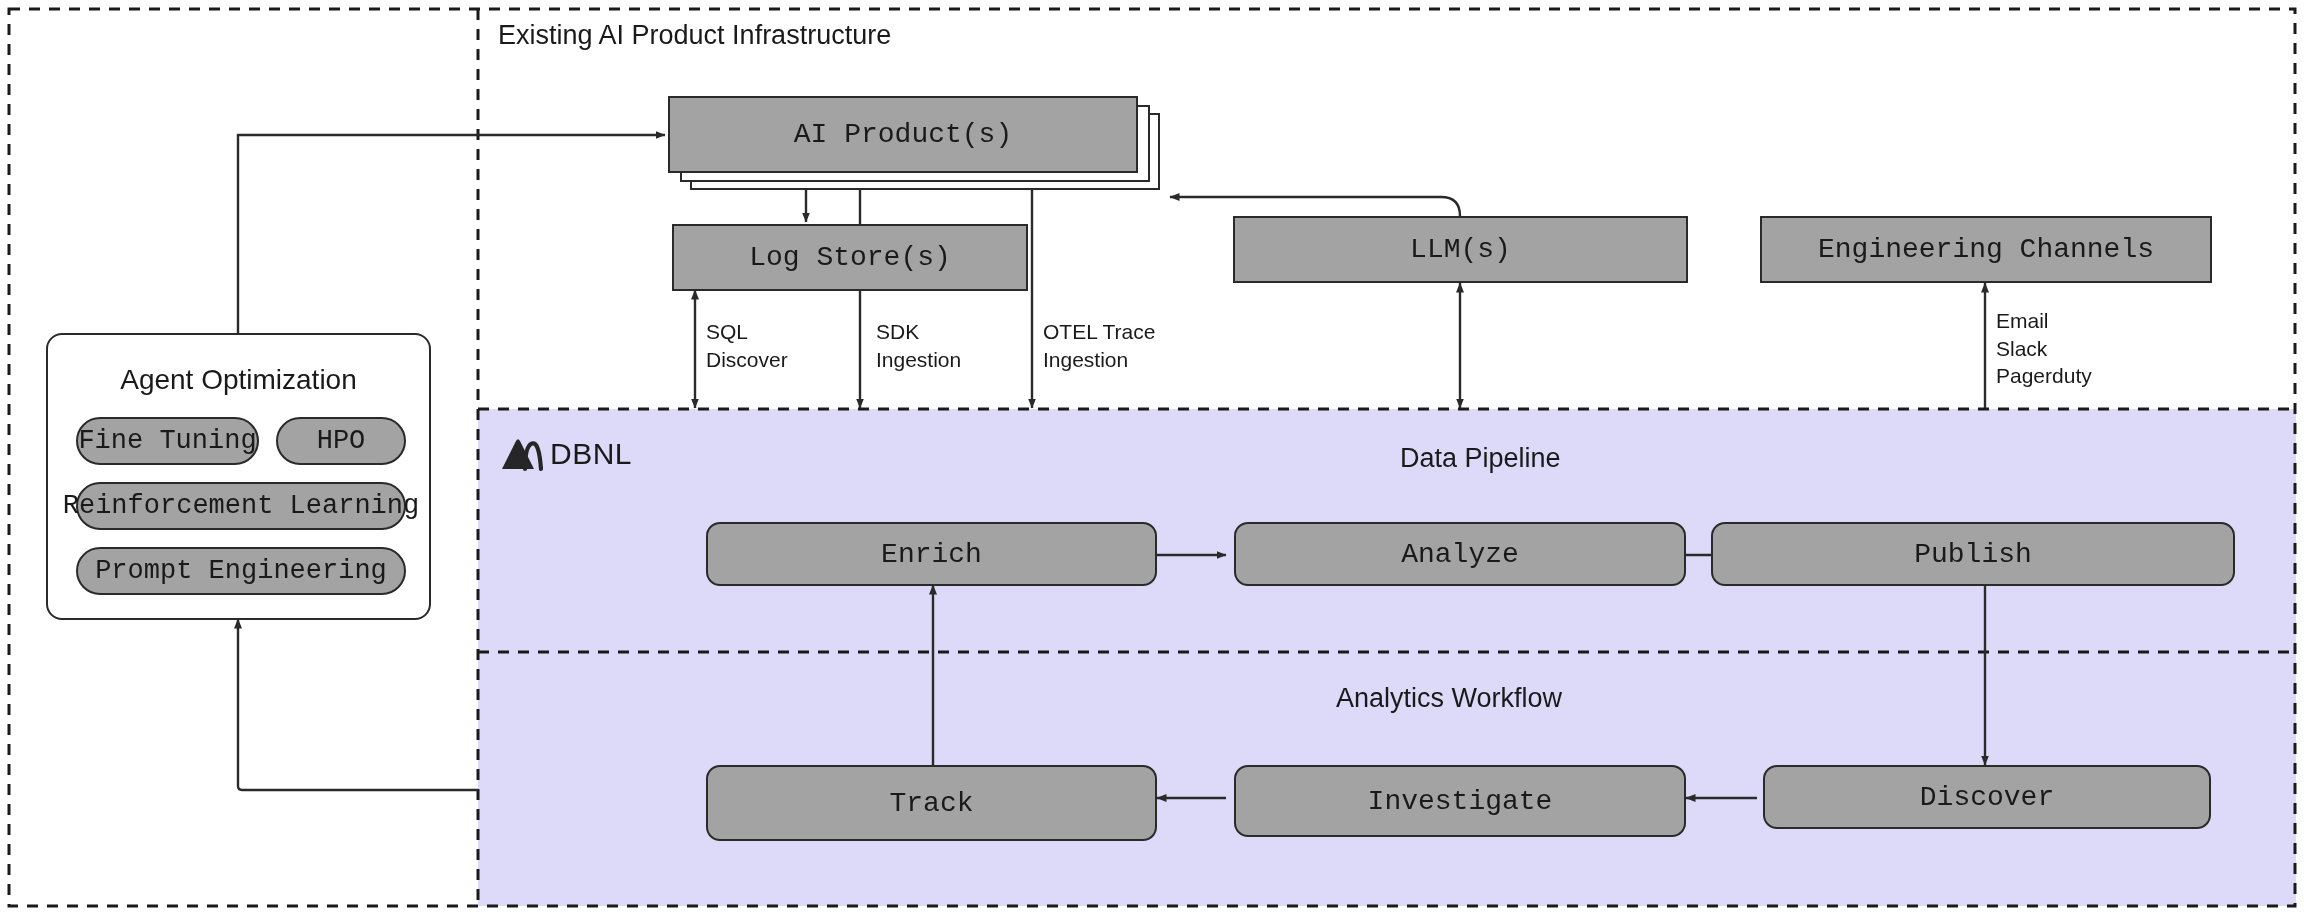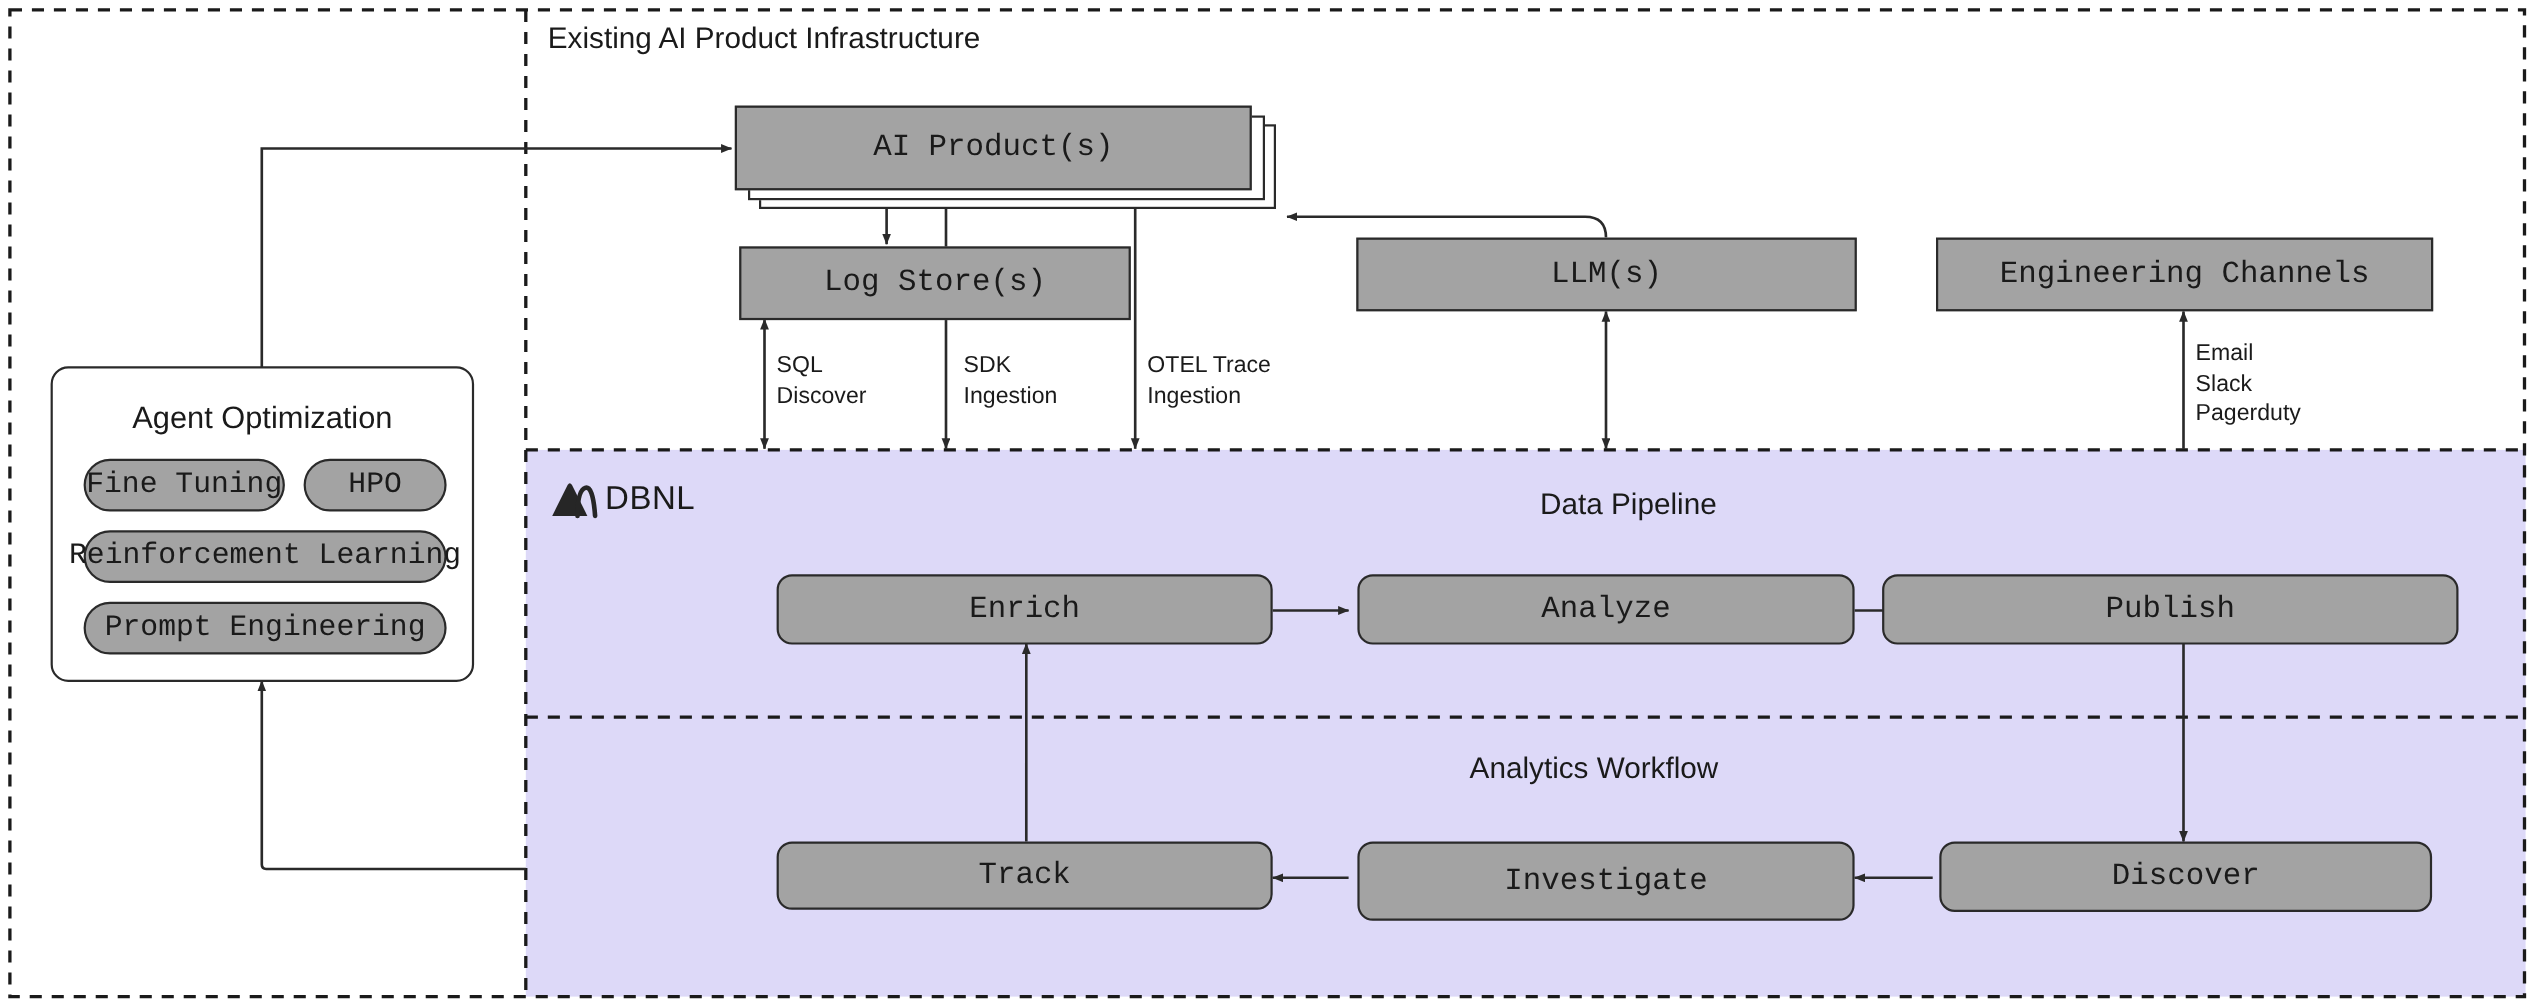--- a/index.html
+++ b/index.html
@@ -195,19 +195,19 @@
 
     <div class="node pill" style="left:28px; top:212px; width:330px; height:48px;">Prompt Engineering</div>
   </div>
 
   <div class="node rounded" style="left:706px; top:522px; width:451px; height:64px;">Enrich</div>
 
   <div class="node rounded" style="left:1234px; top:522px; width:452px; height:64px;">Analyze</div>
 
   <div class="node rounded" style="left:1671px; top:522px; width:524px; height:64px;margin-left:40px;">Publish</div>
 
-  <div class="node rounded" style="left:706px; top:765px; width:451px; height:62px;">Track</div>
+  <div class="node rounded" style="left:706px; top:765px; width:451px; height:76px;">Track</div>
 
   <div class="node rounded" style="left:1234px; top:765px; width:452px; height:72px;">Investigate</div>
 
   <div class="node rounded" style="left:1763px; top:765px; width:448px; height:64px;">Discover</div>
 
 </div>
 
 </body></html>

